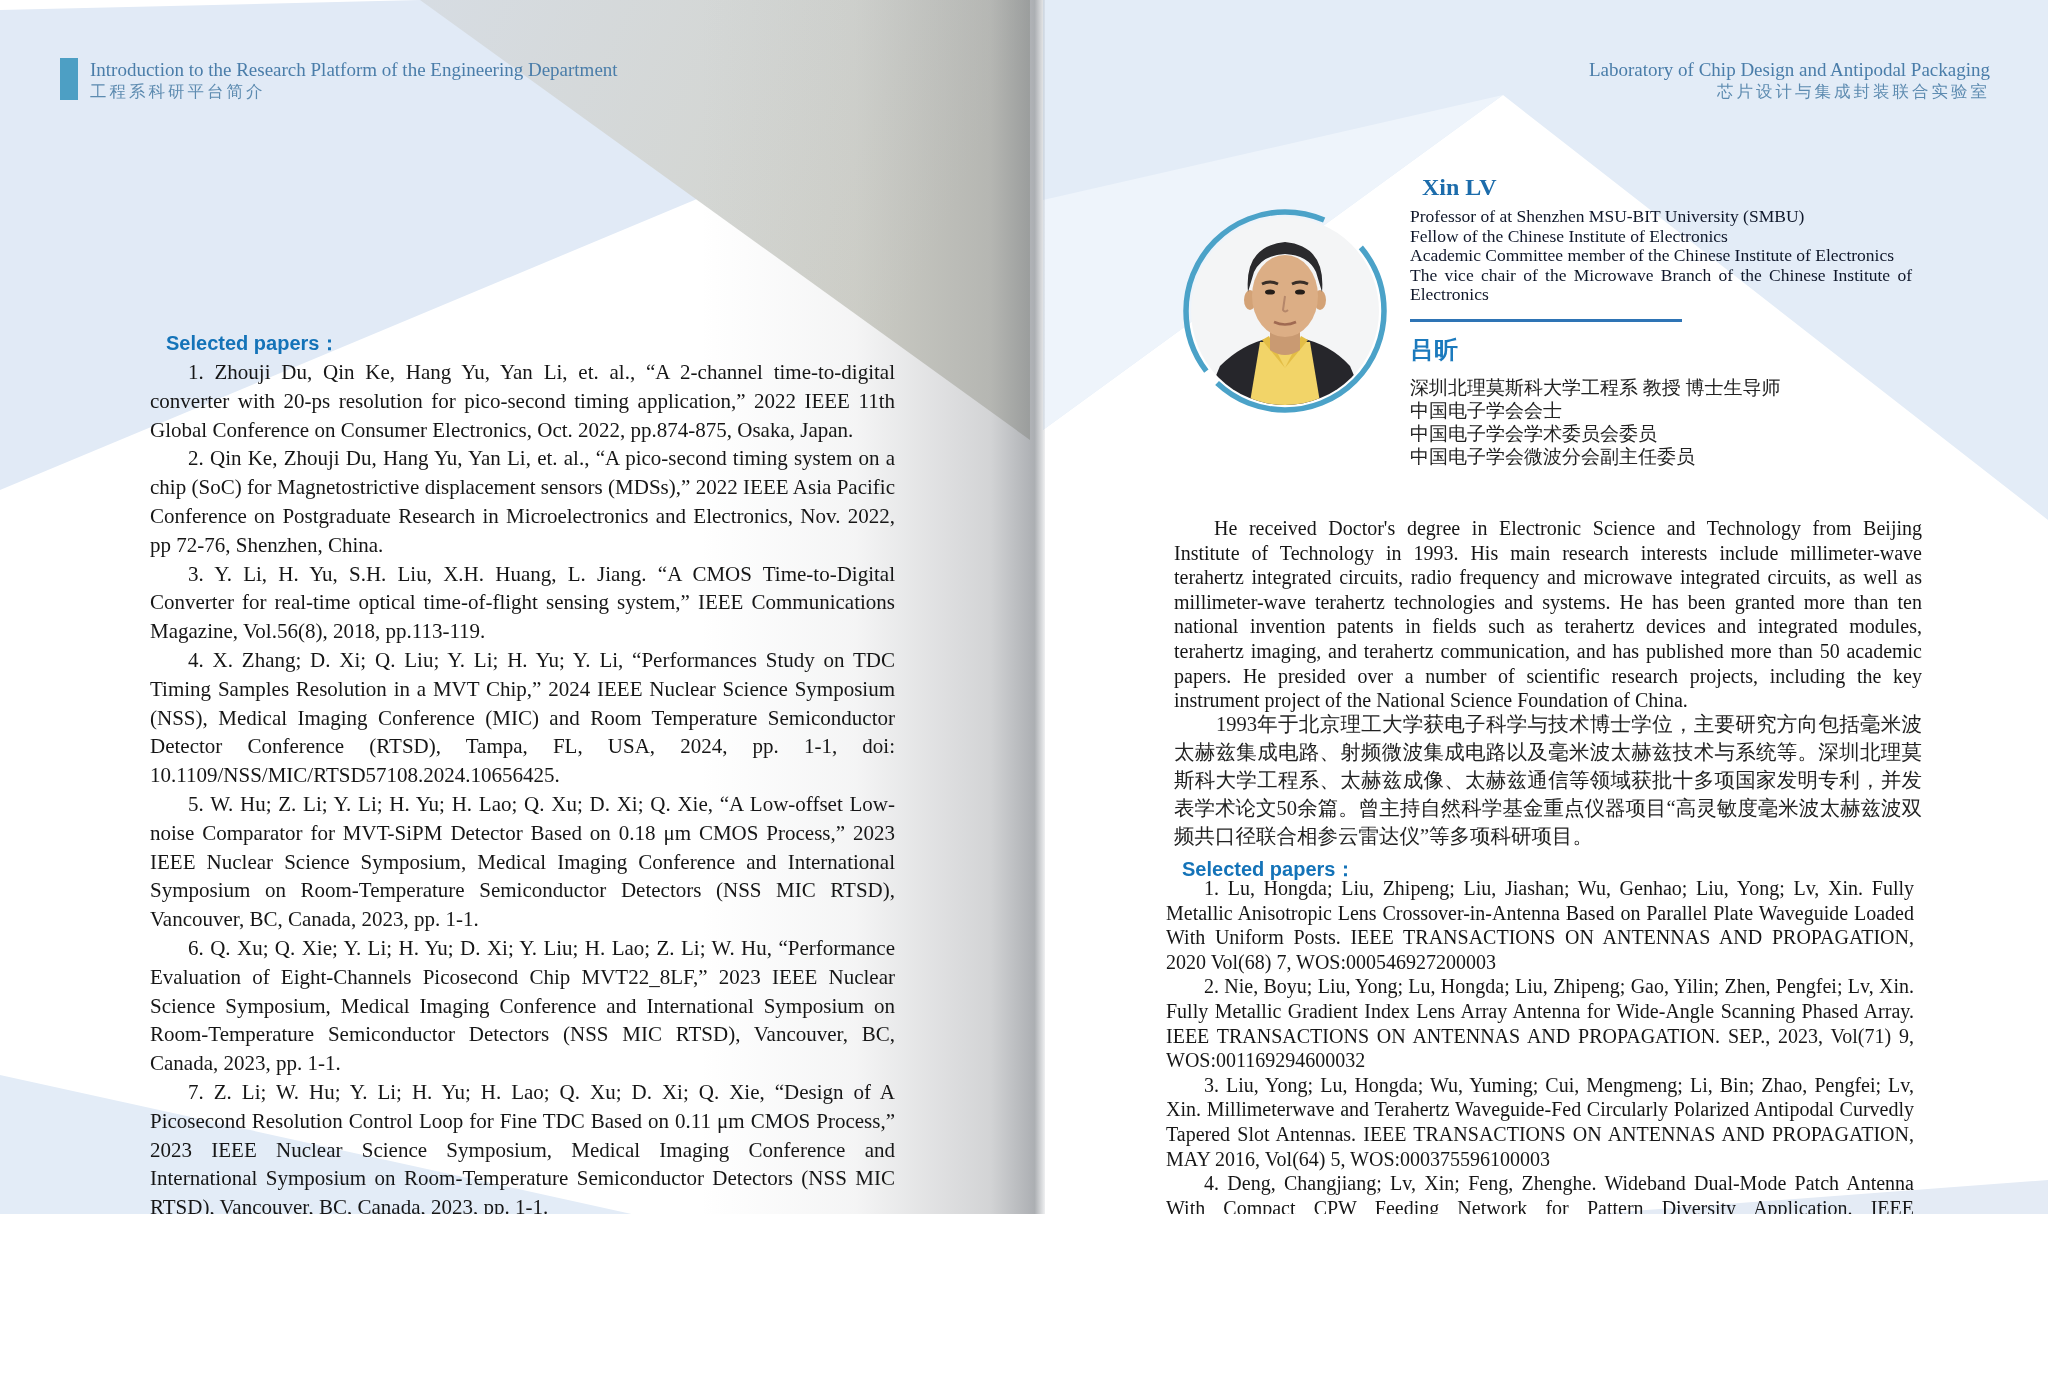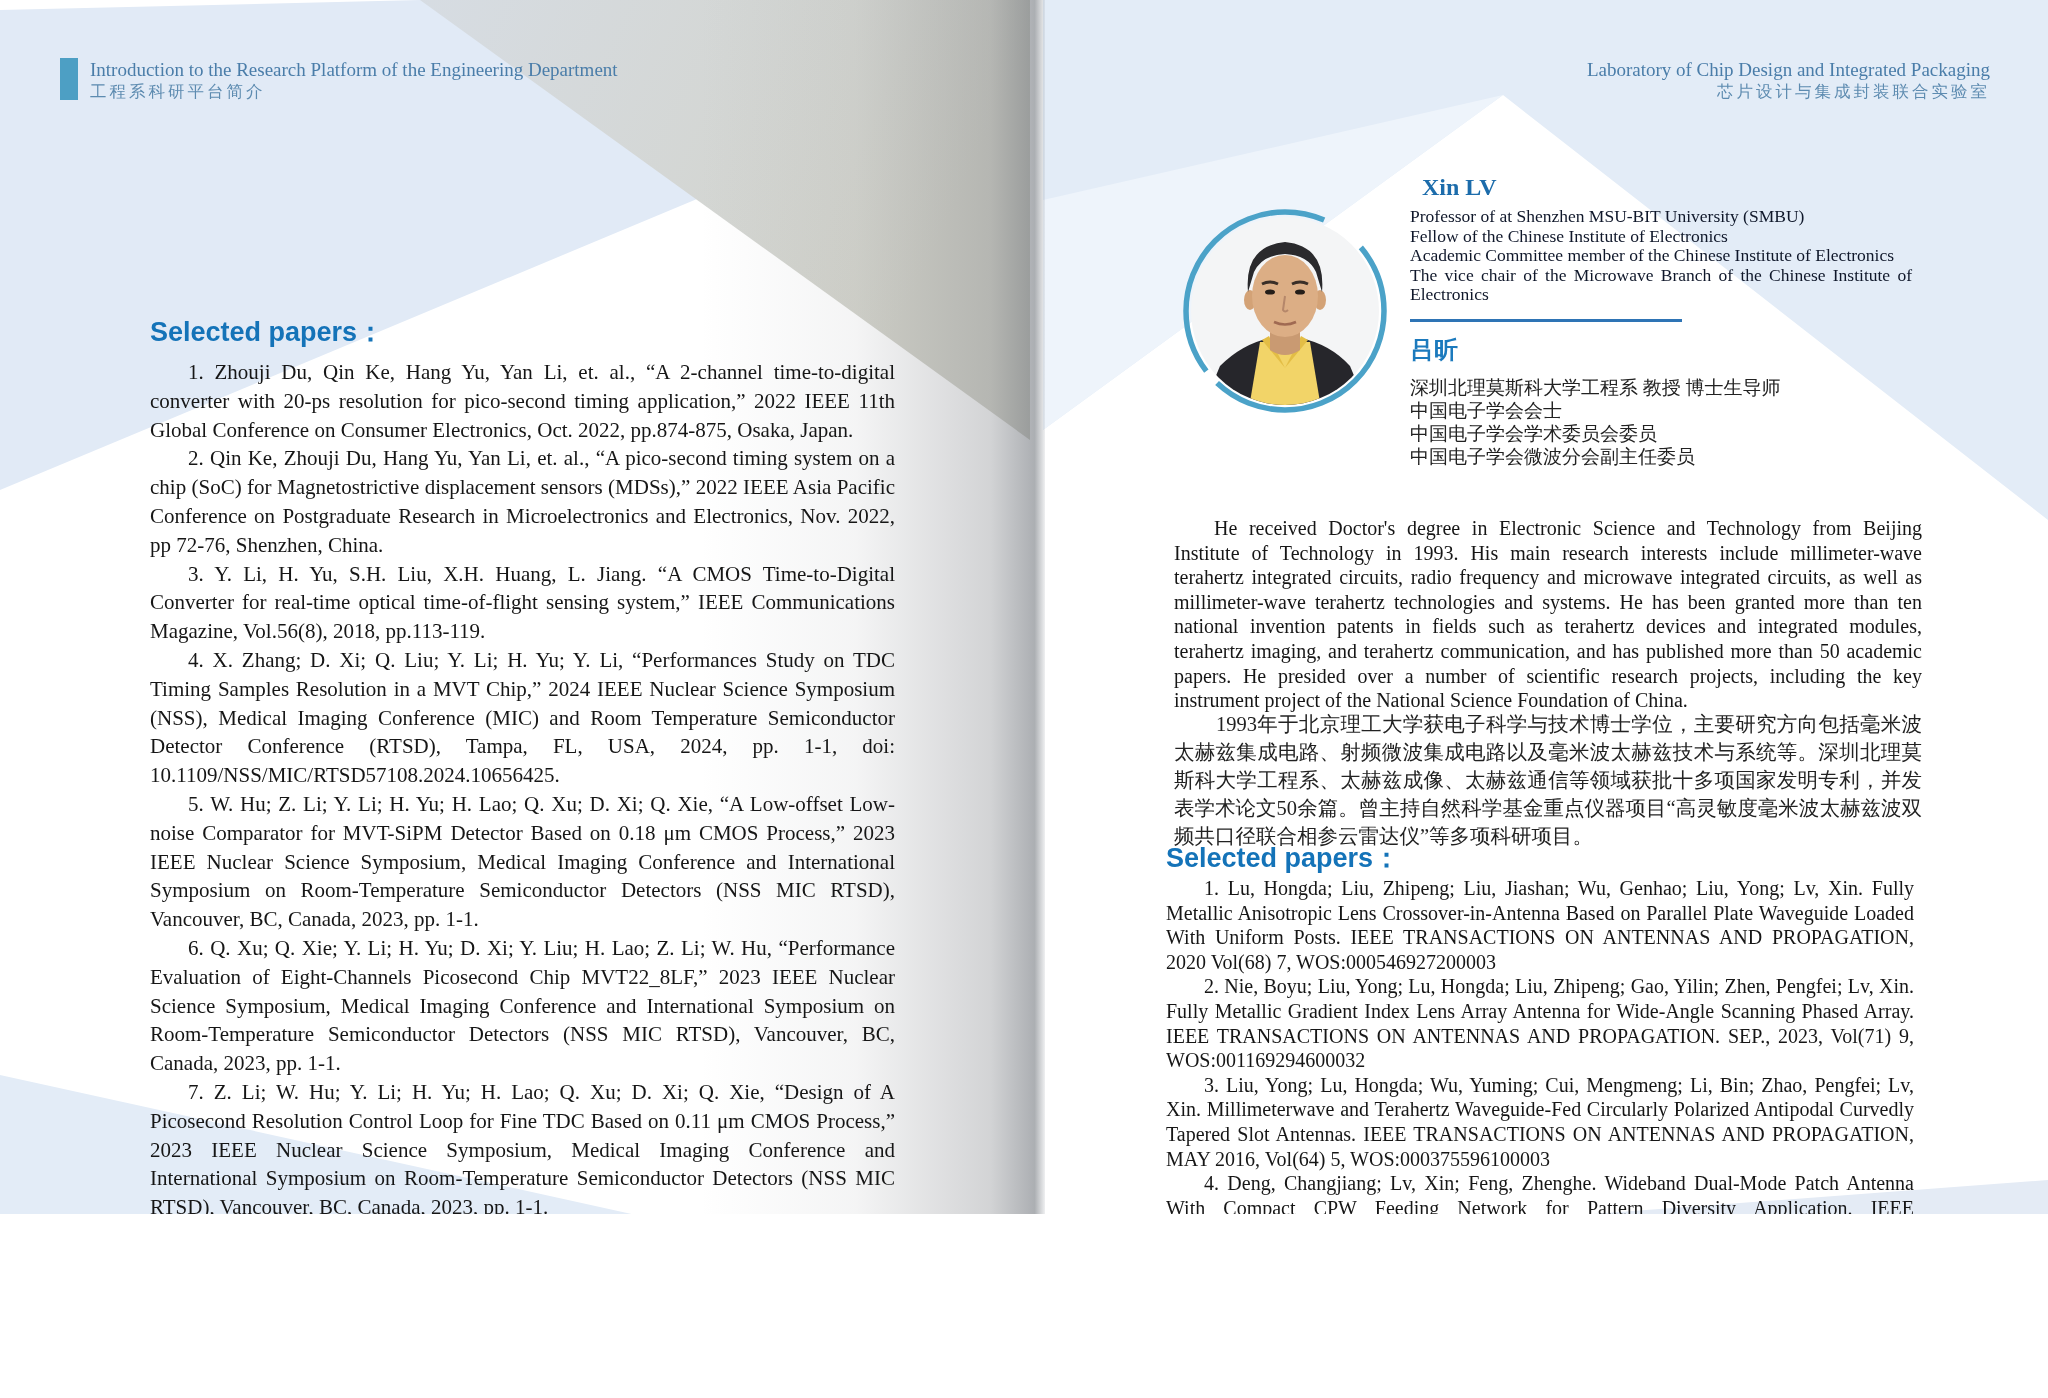--- a/index.html
+++ b/index.html
@@ -32,23 +32,23 @@
 
   
   .hdr{position:absolute;z-index:5;}
   .hdr-left{left:60px;top:58px;display:flex;align-items:flex-start;}
   .hdr-marker{width:18px;height:42px;background:#4d9fc4;margin-right:12px;flex:0 0 auto;}
   .hdr-en{font-size:19px;line-height:23px;color:#4a7da9;}
   .hdr-zh{font-size:16.5px;line-height:22px;color:#5d8bb0;letter-spacing:3px;}
   .hdr-right{right:58px;top:58px;text-align:right;}
 
   
-  .sec-title{position:absolute;z-index:5;margin:0;
+  .sec-title{position:absolute;z-index:5;margin:16px;
     font-family:"Liberation Sans","DejaVu Sans",sans-serif;font-weight:bold;
-    font-size:27px;color:#1473b8;}
+    font-size:20px;color:#1473b8;}
   .sec-title-left{left:150px;top:314px;}
   .sec-title-right{left:1166px;top:840px;}
 
   
   .papers{position:absolute;z-index:5;text-align:justify;}
   .papers p{margin:0;text-indent:38px;}
   .papers-left{left:150px;top:358px;width:745px;font-size:21px;line-height:28.8px;}
   .papers-right{left:1166px;top:876px;width:748px;font-size:20px;line-height:24.6px;}
 
   
@@ -87,21 +87,21 @@
 
   <header class="hdr hdr-left">
     <span class="hdr-marker"></span>
     <div>
       <div class="hdr-en">Introduction to the Research Platform of the Engineering Department</div>
       <div class="hdr-zh">工程系科研平台简介</div>
     </div>
   </header>
 
   <header class="hdr hdr-right">
-    <div class="hdr-en">Laboratory of Chip Design and Integrated Packaging</div>
+    <div class="hdr-en">Laboratory of Chip Design and Antipodal Packaging</div>
     <div class="hdr-zh">芯片设计与集成封装联合实验室</div>
   </header>
 
   <h2 class="sec-title sec-title-left">Selected papers：</h2>
   <div class="papers papers-left">
     <p>1. Zhouji Du, Qin Ke, Hang Yu, Yan Li, et. al., “A 2-channel time-to-digital converter with 20-ps resolution for pico-second timing application,”  2022 IEEE 11th Global Conference on Consumer Electronics, Oct. 2022, pp.874-875, Osaka, Japan.</p>
     <p>2. Qin Ke, Zhouji Du, Hang Yu, Yan Li, et. al., “A pico-second timing system on a chip (SoC) for Magnetostrictive displacement sensors (MDSs),”  2022 IEEE Asia Pacific Conference on Postgraduate Research in Microelectronics and Electronics, Nov. 2022, pp 72-76, Shenzhen, China.</p>
     <p>3. Y. Li, H. Yu, S.H. Liu, X.H. Huang, L. Jiang.  “A CMOS Time-to-Digital Converter for real-time optical time-of-flight sensing system,”  IEEE Communications Magazine, Vol.56(8), 2018, pp.113-119.</p>
     <p>4. X. Zhang; D. Xi; Q. Liu; Y. Li; H. Yu; Y. Li,  “Performances Study on TDC Timing Samples Resolution in a MVT Chip,”  2024 IEEE Nuclear Science Symposium (NSS), Medical Imaging Conference (MIC) and Room Temperature Semiconductor Detector Conference (RTSD), Tampa, FL, USA, 2024, pp. 1-1, doi: 10.1109/NSS/MIC/RTSD57108.2024.10656425.</p>
     <p>5. W. Hu; Z. Li; Y. Li; H. Yu; H. Lao; Q. Xu; D. Xi; Q. Xie,  “A Low-offset Low-noise Comparator for MVT-SiPM Detector Based on 0.18 μm CMOS Process,”  2023 IEEE Nuclear Science Symposium, Medical Imaging Conference and International Symposium on Room-Temperature Semiconductor Detectors (NSS MIC RTSD), Vancouver, BC, Canada, 2023, pp. 1-1.</p>

